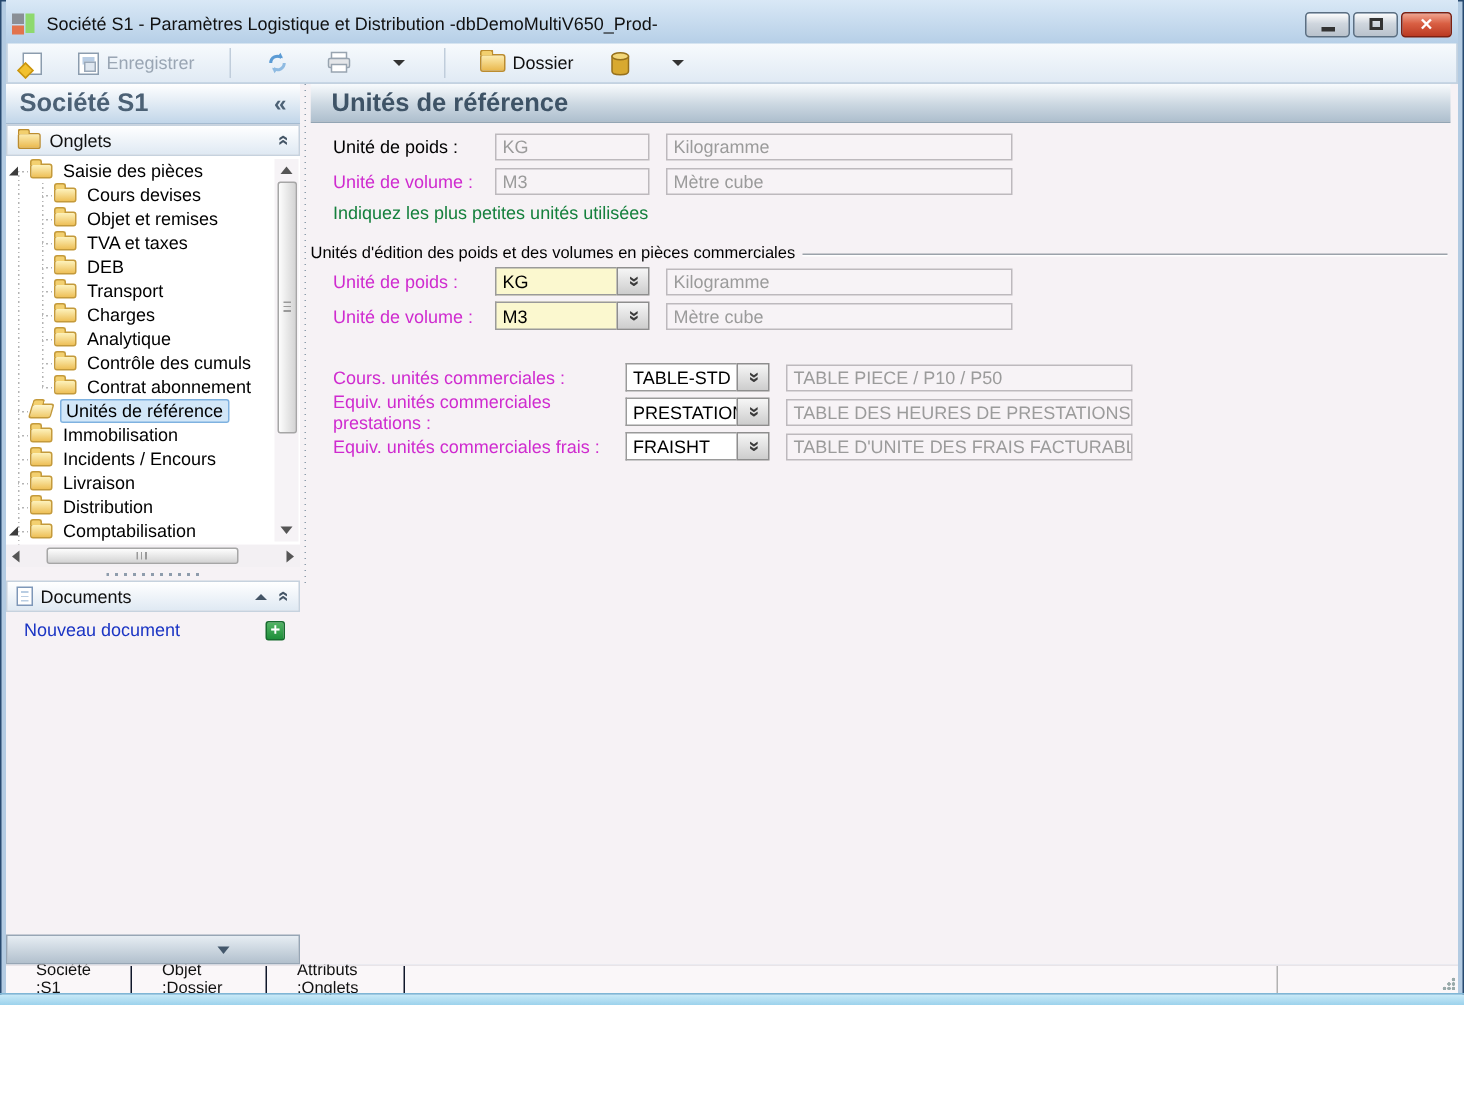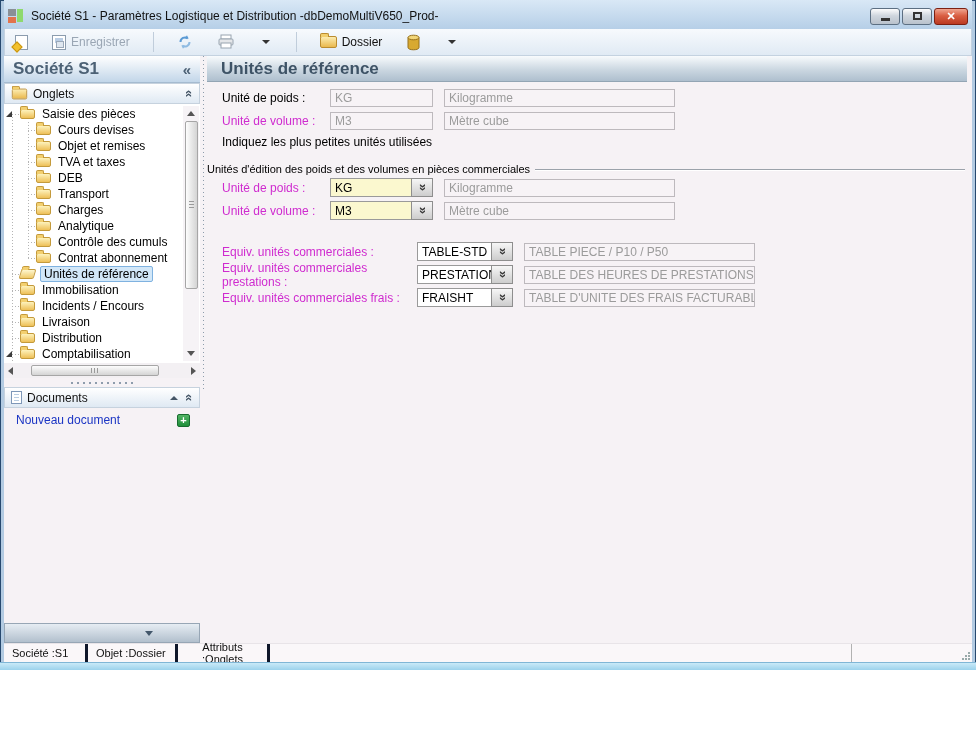--- a/index.html
+++ b/index.html
@@ -131,26 +131,26 @@
   .fld.code{width:103px;flex:none;}
   .fld.desc{width:231px;flex:none;margin-left:11px;}
   .combo{display:flex;flex:none;height:19px;}
   .combo .val{border:1px solid #9a9a9a;border-right:none;background:#fff;color:#000;font-size:12px;
     display:flex;align-items:center;padding:0 4px;overflow:hidden;white-space:nowrap;}
   .combo.yellow .val{background:#fbf8cf;}
   .combo .val.w81{width:81px;} .combo .val.w74{width:74px;}
   .combo .btn{width:22px;height:19px;background:linear-gradient(#f6f6f6,#cdcdcd);border:1px solid #8e8e8e;
     display:flex;align-items:center;justify-content:center;flex:none;}
   .combo .btn .ddg{display:inline-block;transform:rotate(-90deg);font-size:13px;font-weight:bold;color:#3a3a3a;line-height:1;}
-  .note{font-size:12px;color:#000000;margin:4px 0 0 15px;}
+  .note{font-size:12px;color:#15803d;margin:4px 0 0 15px;}
   .gap1{height:14px;} .gap2{height:16px;}
 
   
   .statusbar{height:19px;flex:none;display:flex;align-items:stretch;background:#faf7f9;border-top:1px solid #e8e4e8;font-size:11px;color:#111;}
-  .seg{display:flex;align-items:center;padding:0 8px;border-right:3px solid #0f172a;text-align:center;}
+  .seg{display:flex;align-items:center;padding:0 20px;border-right:1px solid #0f172a;}
   .seg.s1{width:84px;} .seg.s2{width:90px;} .seg.s3{width:92px;}
   .seg-fill{flex:1;border-right:1px solid #b2b2b2;}
   .seg-end{width:120px;display:flex;align-items:flex-end;justify-content:flex-end;padding:0 2px 2px 0;}
   .grip{width:9px;height:9px;
     background:
       radial-gradient(circle at 8px 2px,#9aa 1px,transparent 1.4px),
       radial-gradient(circle at 8px 5px,#9aa 1px,transparent 1.4px),
       radial-gradient(circle at 5px 5px,#9aa 1px,transparent 1.4px),
       radial-gradient(circle at 8px 8px,#9aa 1px,transparent 1.4px),
       radial-gradient(circle at 5px 8px,#9aa 1px,transparent 1.4px),
@@ -398,21 +398,21 @@
                 </span>
             </span>
             <span class="fld desc">Mètre cube</span>
           </div>
         </div>
 
         <div class="gap2"></div>
 
         <div class="sec s3">
           <div class="frow">
-            <span class="flabel lab-mag">Equiv. unités commerciales :</span>
+            <span class="flabel lab-mag">Cours. unités commerciales :</span>
             <span class="combo">
               <span class="val w74">TABLE-STD</span>
               <span class="btn">
                   <span class="ddg">«</span>
                 </span>
             </span>
             <span class="fld desc">TABLE PIECE / P10 / P50</span>
           </div>
           <div class="frow">
             <span class="flabel lab-mag">Equiv. unités commerciales prestations :</span>

